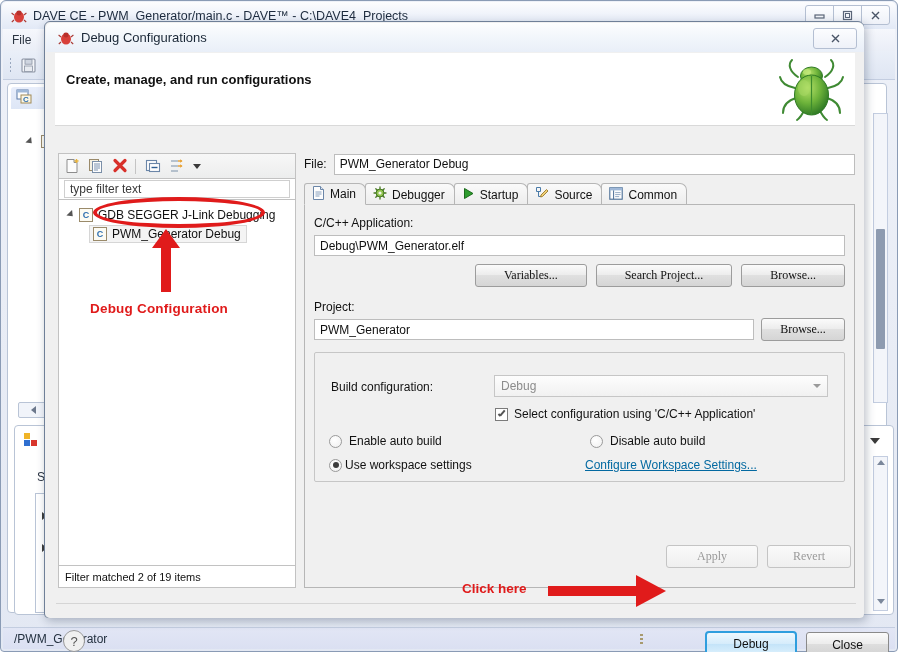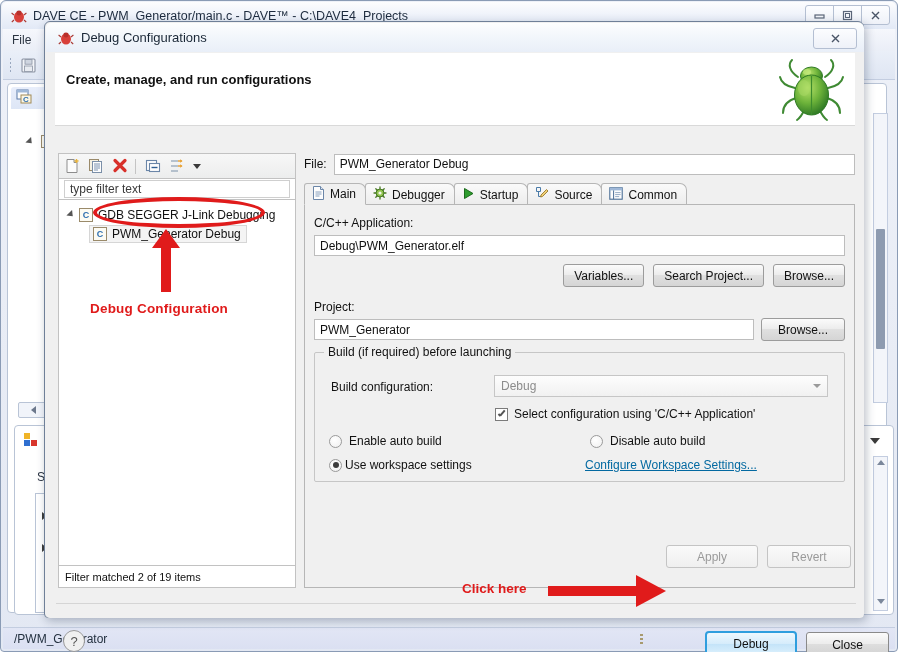--- a/index.html
+++ b/index.html
@@ -286,21 +286,21 @@
   .txtbox {
     height:21px; border:1px solid #bdbdbd; background:#fff;
     display:flex; align-items:center; padding-left:5px;
     font-size:12px; color:#111;
   }
   .btn {
     height:23px; min-width:60px;
     border:1px solid #9c9c9c; border-radius:3px;
     background: linear-gradient(180deg,#fbfbfb 0%,#ececec 48%,#e0e0e0 49%,#d5d5d5 100%);
     display:flex;align-items:center;justify-content:center;
-    font-size:12px; color:#111; padding:0 10px;
+    font-size:12px; color:#111; padding:0 28px;font-family:Liberation Serif, serif;
   }
   .btn.disabled { color:#9a9a9a; border-color:#c4c4c4;
     background: linear-gradient(180deg,#fafafa,#efefef); }
   .groupbox {
     border:1px solid #c6c6c6; border-radius:2px;
     position:absolute;
   }
   .groupbox > .gb-title {
     position:absolute; top:-8px; left:9px;
     background:#f0f0f0; padding:0 4px; font-size:12px; color:#111;
@@ -688,21 +688,20 @@
           <div class="btn">Variables...</div>
           <div class="btn">Search Project...</div>
           <div class="btn">Browse...</div>
         </div>
 
         <div class="fld-label" style="position:absolute;left:9px;top:95px">Project:</div>
         <div class="txtbox" style="position:absolute;left:9px;top:114px;width:440px">PWM_Generator</div>
         <div class="btn" style="position:absolute;left:456px;top:113px;width:84px">Browse...</div>
 
         <div class="groupbox" style="left:9px;top:147px;width:531px;height:130px">
-          <span class="gb-title">Build (if required) before launching</span>
 
           <div class="fld-label" style="position:absolute;left:16px;top:27px">Build configuration:</div>
           <div class="combo" style="position:absolute;left:179px;top:22px;width:334px">
             <span>Debug</span>
             <span class="combo-arrow"></span>
           </div>
 
           <div style="position:absolute;left:180px;top:54px;display:flex;align-items:center;gap:6px">
             <span class="chk">
                 <span class="tick"></span>

